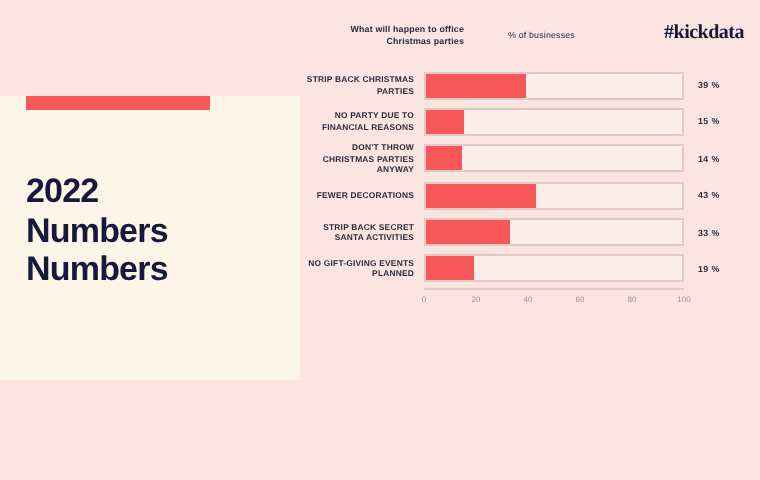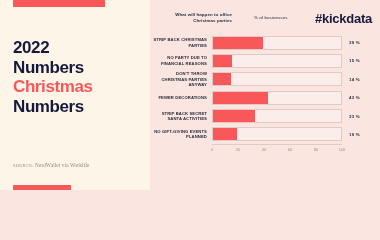--- a/index.html
+++ b/index.html
@@ -1,34 +1,34 @@
 <!DOCTYPE html>
 <html><head>
 <meta charset="utf-8">
 <style>
   html,body{margin:0;padding:0;}
   body{width:380px;height:190px;overflow:hidden;font-family:"Liberation Sans",sans-serif;background:#FAE5E1;}
   #wrap{position:relative;width:380px;height:190px;display:flex;}
 
   
-  #left{position:relative;width:150px;height:190px;background:#FDF6E8;flex:0 0 150px;box-sizing:border-box;padding:0 13px;}
+  #left{position:relative;width:150px;height:190px;background:#FDF6E8;flex:0 0 150px;box-sizing:border-box;padding:0 13px;margin-top:48px;}
   #accent-bar{position:absolute;left:13px;top:0;width:92px;height:7px;background:#F9585B;}
   #headline{position:absolute;left:13px;top:38px;width:128px;font-weight:bold;font-size:17px;line-height:19.5px;letter-spacing:-0.4px;color:#16193B;}
   #headline .red{color:#F9585B;}
   #source{position:absolute;left:13px;bottom:22px;width:128px;font-family:"Liberation Serif",serif;font-size:5.2px;letter-spacing:0.15px;color:#9A7F76;white-space:nowrap;}
   #source .src-lbl{font-variant:small-caps;text-transform:uppercase;font-size:4.4px;letter-spacing:0.3px;}
   #bottom-accent{position:absolute;left:13px;bottom:0;width:58px;height:5px;background:#F9585B;}
 
   
   #right{position:relative;flex:1 1 auto;height:190px;background:#FAE5E1;box-sizing:border-box;}
 
   #chart-header{position:absolute;left:0;top:0;right:0;height:34px;}
   #q-title{position:absolute;left:10px;top:12px;width:72px;font-size:4.4px;font-weight:bold;line-height:6px;color:#2B2B3A;text-align:right;letter-spacing:0.1px;text-transform:none;}
   #axis-title{position:absolute;left:104px;top:15px;font-size:4.4px;color:#2B2B3A;letter-spacing:0.1px;}
-  #brand{position:absolute;right:8px;top:11px;font-size:13px;font-weight:bold;color:#16193B;letter-spacing:-0.25px;}
+  #brand{position:absolute;right:8px;top:11px;font-size:10px;font-weight:bold;color:#16193B;letter-spacing:-0.25px;font-family:Liberation Serif, serif;}
 
   
   #plot{position:absolute;left:0;top:34px;right:0;bottom:0;}
   .row{position:relative;height:17px;margin-bottom:1.4px;display:flex;align-items:center;}
   .cat-label{width:62px;flex:0 0 62px;text-align:right;padding-right:5px;box-sizing:border-box;
              font-size:4.2px;font-weight:bold;line-height:5.4px;color:#2B2B3A;letter-spacing:0.1px;}
   .track{position:relative;flex:0 0 130px;width:130px;height:14px;background:#FBEEEA;border:0.6px solid #E3C9C4;box-sizing:border-box;}
   .bar{position:absolute;left:0;top:0;bottom:0;background:#F9585B;}
   .val{flex:0 0 auto;padding-left:7px;font-size:4.4px;font-weight:bold;color:#2B2B3A;letter-spacing:0.2px;}
 
@@ -40,21 +40,20 @@
 <body>
 
 <div id="wrap">
 
   <div id="left">
     <div id="accent-bar"></div>
 
     <div id="headline">
       <div>2022</div>
       <div>Numbers</div>
-      <div class="red">Christmas</div>
       <div>Numbers</div>
     </div>
 
     <div id="source">
       <span class="src-lbl">source:</span>
       <span>NerdWallet via Worklife</span>
     </div>
 
     <div id="bottom-accent"></div>
   </div>

